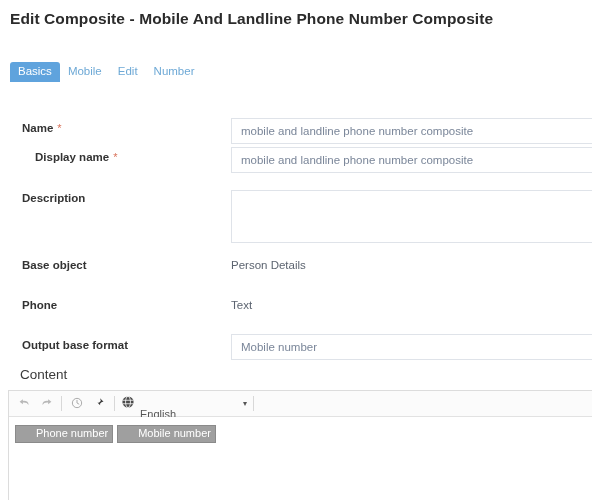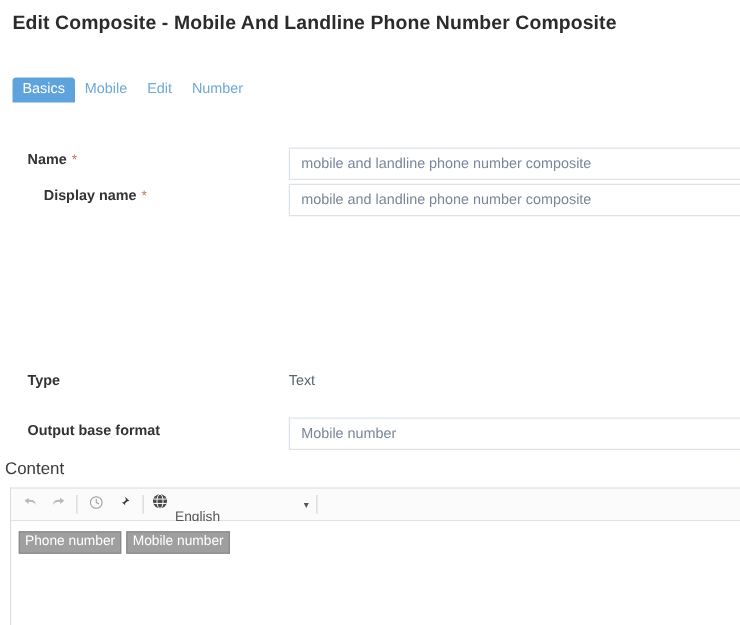--- a/index.html
+++ b/index.html
@@ -113,21 +113,21 @@
     position: absolute;
     left: 231px;
     font-size: 11.5px;
     color: #5c6470;
     white-space: nowrap;
   }
 
   
   .section-title {
     position: absolute;
-    left: 4px;
+    left: 20px;
     top: 367px;
     font-size: 13.5px;
     color: #3a3a3a;
     font-weight: normal;
   }
 
   .content-panel {
     position: absolute;
     left: 8px;
     top: 390px;
@@ -189,21 +189,21 @@
     height: 84px;
     background: #ffffff;
   }
   .chip {
     display: inline-block;
     background: #9f9f9f;
     color: #ffffff;
     border: 1px solid #8a8a8a;
     font-size: 11px;
     line-height: 13px;
-    padding: 1px 4px 2px 4px;
+    padding: 1px 4px 2px 20px;
     margin-right: 4px;
     white-space: nowrap;
     cursor: pointer;
   }
 </style>
 </head>
 <body>
 
 <div class="page">
 
@@ -223,24 +223,32 @@
     <input class="field-input" style="top: 0px;" type="text" value="mobile and landline phone number composite">
   </div>
 
   <div class="form-row" style="top:147px;">
     <div class="form-label" style="top:4px;padding-left:13px;">
       <span>Display name</span><span class="req">*</span>
     </div>
     <input class="field-input" style="top: 0px;" type="text" value="mobile and landline phone number composite">
   </div>
 
-
+  <div class="form-row" style="top:190px; height:60px;">
+    <div class="form-label" style="top:2px;">Description</div>
+    <textarea class="field-textarea" style="top: 0px;"></textarea>
+  </div>
+
+  <div class="form-row" style="top:259px;">
+    <div class="form-label" style="top:0px;">Base object</div>
+    <div class="field-static" style="top:0px;">Person Details</div>
+  </div>
 
   <div class="form-row" style="top:299px;">
-    <div class="form-label" style="top:0px;">Type</div>
+    <div class="form-label" style="top:0px;">Phone</div>
     <div class="field-static" style="top:0px;">Text</div>
   </div>
 
   <div class="form-row" style="top:336px;">
     <div class="form-label" style="top:3px;">Output base format</div>
     <input class="field-input" style="top: -2px;" type="text" value="Mobile number">
   </div>
 
   <div class="section-title">Content</div>
 

